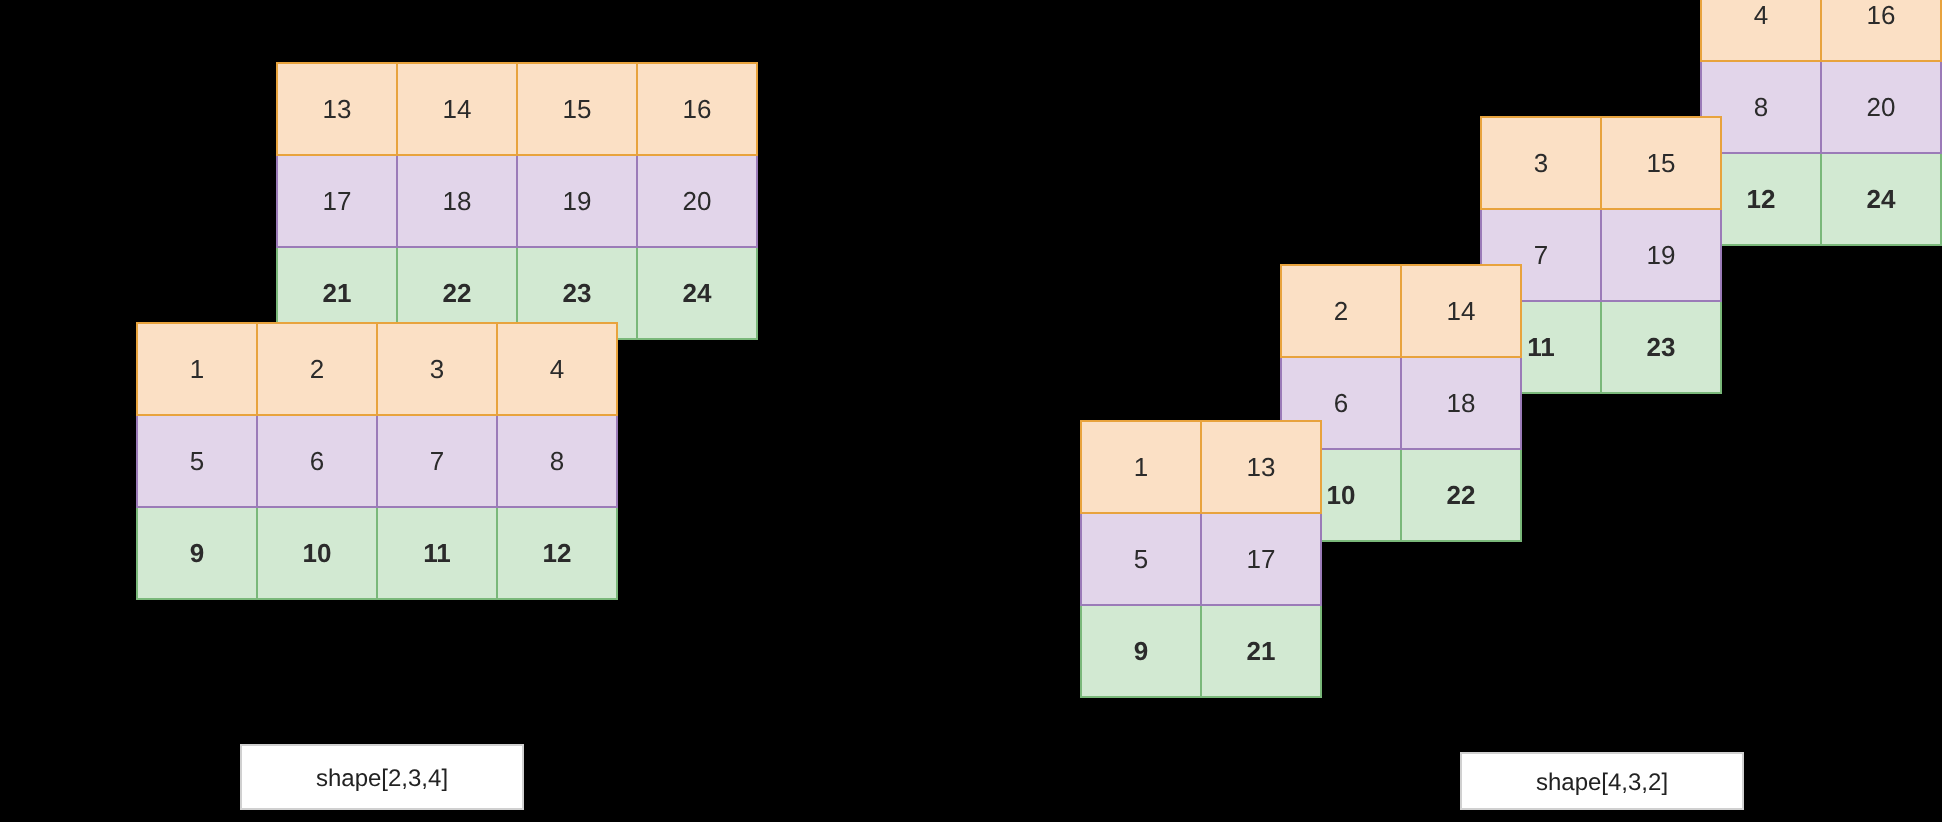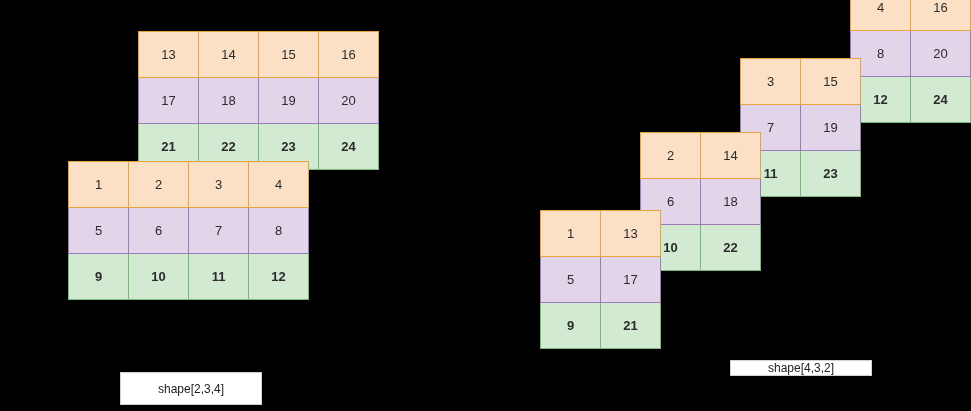--- a/index.html
+++ b/index.html
@@ -175,15 +175,15 @@
           <tr class="row-purple">
             <td>5</td>
             <td>17</td>
           </tr>
           <tr class="row-green">
             <td>9</td>
             <td>21</td>
           </tr>
         </tbody>
       </table>
-      <div class="shape-label" style="left: 730px; top: 360px; width: 142px; height: 16px;">shape[4,3,2]</div>
+      <div class="shape-label" style="left: 730px; top: 376px; width: 142px; height: 29px;">shape[4,3,2]</div>
     </div>
 </div>
 
 </body></html>

